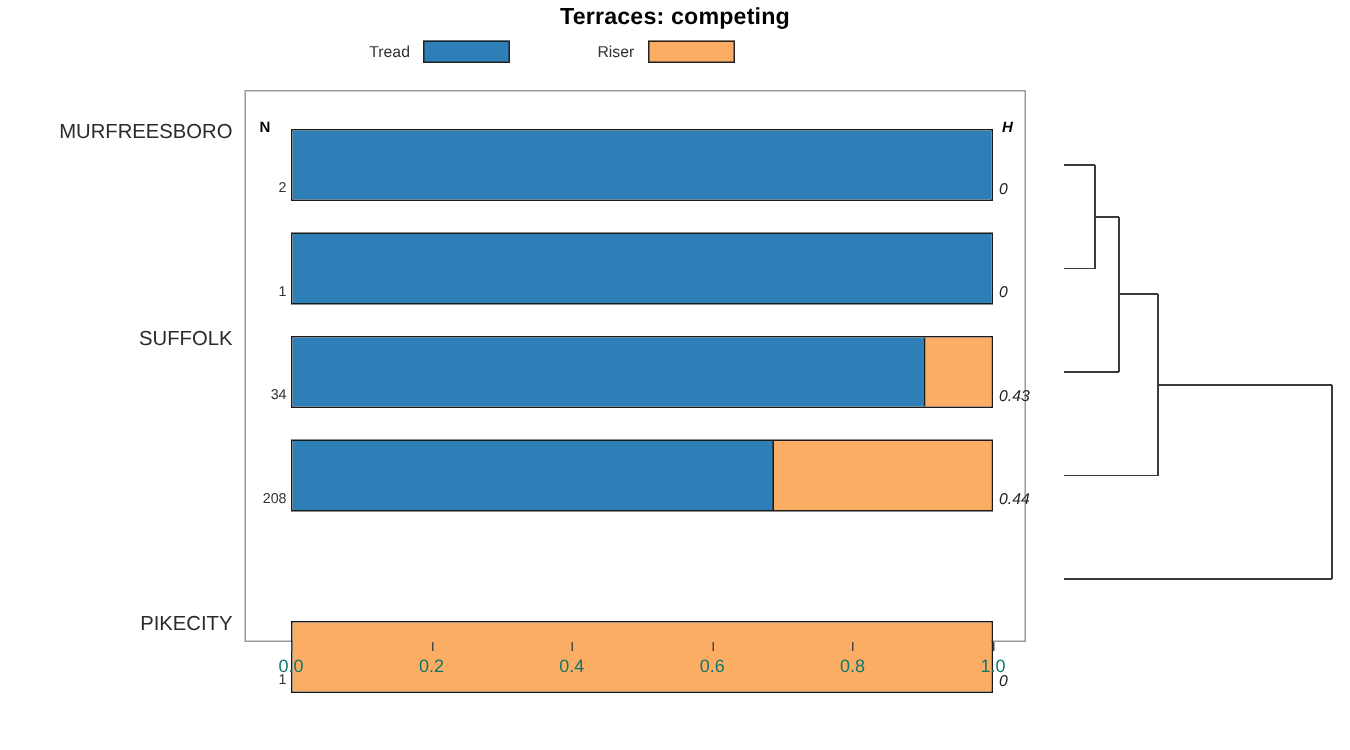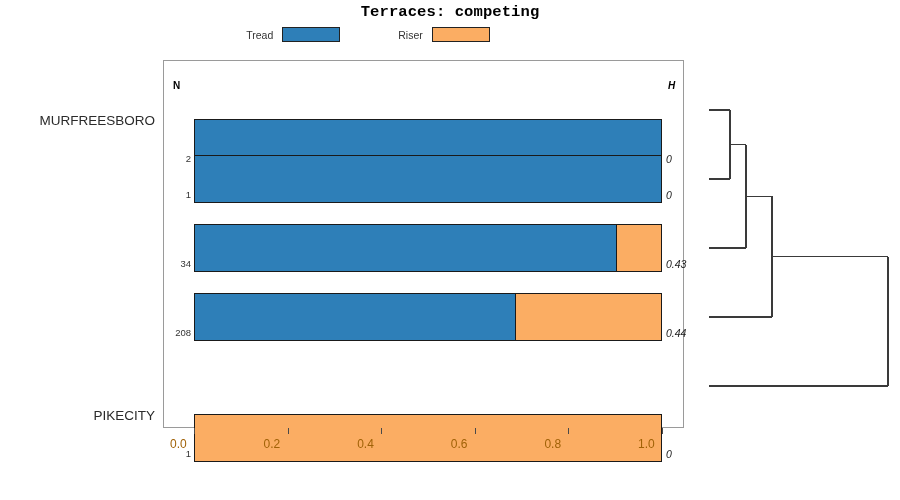--- a/index.html
+++ b/index.html
@@ -12,21 +12,20 @@
     position:relative;
   }
   .root{position:absolute;inset:0;}
 
   
   #chart-title{
     position:absolute;left:0;top:3px;width:900px;
     text-align:center;
     font-size:15.5px;font-weight:bold;color:#000;
     letter-spacing:.1px;
-    font-family:Liberation Mono, monospace;
   }
   #legend{
     position:absolute;left:0;top:27px;width:736px;
     display:flex;justify-content:center;align-items:center;gap:58px;
   }
   .legend-item{display:flex;align-items:center;gap:9px;}
   .legend-label{font-size:10.5px;color:#333;}
   .legend-swatch{
     width:58px;height:15px;border:1px solid #222;box-sizing:border-box;
   }
@@ -80,21 +79,21 @@
   .seg-riser{}
   .seg-divider{border-right:1.6px solid #1a1a1a;box-sizing:border-box;}
 
   
   #x-axis{position:absolute;left:163px;top:428px;width:521px;height:1px;}
   .tick{
     position:absolute;top:0;width:1px;height:6px;background:#4a4a4a;
   }
   .tick-label{
     position:absolute;top:9px;width:48px;margin-left:-24px;
-    font-size:12px;color:#a16207;
+    text-align:center;font-size:12px;color:#0f766e;
   }
   #x-axis-title{
     position:absolute;left:163px;top:464px;width:521px;
     text-align:center;font-size:12.5px;color:#111;
   }
 
   
   #dendrogram{
     position:absolute;left:684px;top:60px;width:216px;height:368px;
   }
@@ -116,36 +115,37 @@
       <span class="legend-swatch" id="sw-riser" style="background: rgb(251, 173, 99);"></span>
     </div>
   </div>
 
   <div id="plot-frame"></div>
 
   <div class="col-head" id="col-head-n">N</div>
   <div class="col-head" id="col-head-h">H</div>
 
   <div id="rows-layer">
-      <div class="row" style="top: 86px; margin-top: 33px;">
+      <div class="row" style="top: 86px;">
         <div class="row-label">MURFREESBORO</div>
         <div class="row-n">2</div>
         <div class="bar">
           <div class="seg seg-tread" style="width: 100%; background: rgb(46, 127, 184);"></div>
         </div>
         <div class="row-h">0</div>
       </div>
       <div class="row" style="top: 155px;">
         <div class="row-n">1</div>
         <div class="bar">
           <div class="seg seg-tread" style="width: 100%; background: rgb(46, 127, 184);"></div>
         </div>
         <div class="row-h">0</div>
       </div>
       <div class="row" style="top: 224px;">
+        <div class="row-label">SUFFOLK</div>
         <div class="row-n">34</div>
         <div class="bar">
           <div class="seg seg-tread seg-divider" style="width: 90.5%; background: rgb(46, 127, 184);"></div>
           <div class="seg seg-riser" style="flex: 1 1 auto; background: rgb(251, 173, 99);"></div>
         </div>
         <div class="row-h">0.43</div>
       </div>
       <div class="row" style="top: 293px;">
         <div class="row-n">208</div>
         <div class="bar">

